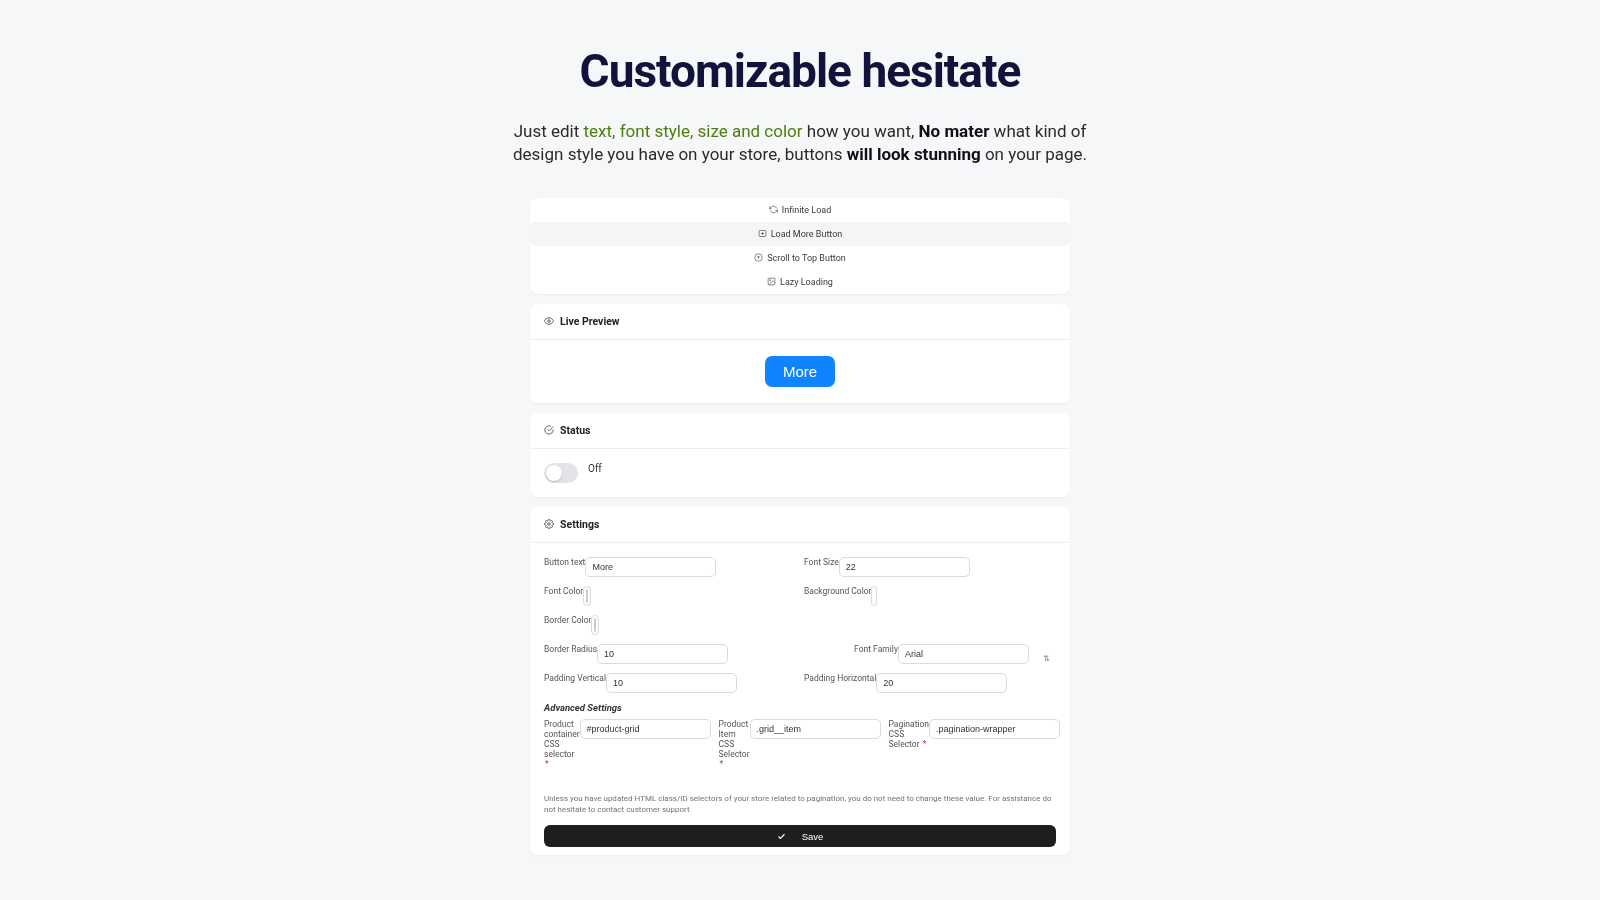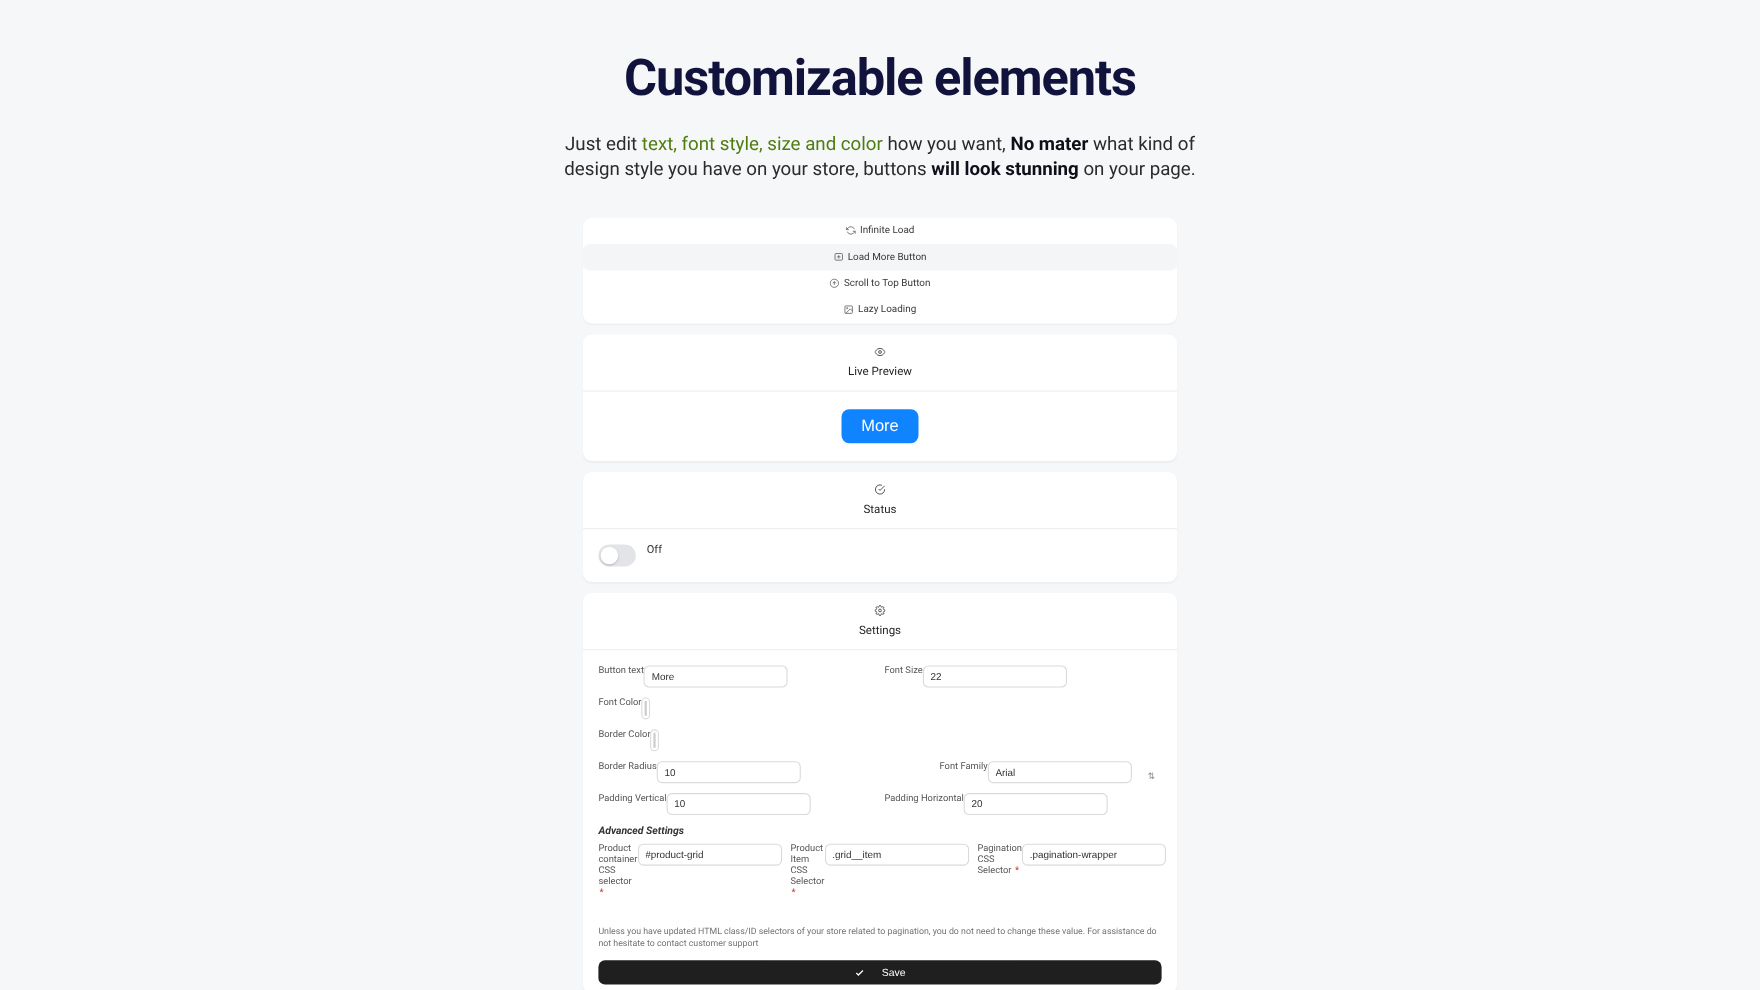--- a/index.html
+++ b/index.html
@@ -74,23 +74,22 @@
     box-shadow: 0 1px 2px rgba(0,0,0,0.04);
     padding: 0;
   }
   .card-header {
     display: flex;
     align-items: center;
     gap: 6px;
     padding: 11px 14px;
     border-bottom: 1px solid #eee;
     font-size: 10.5px;
-    font-weight: 400;
+    font-weight: 700;
     color: #222;
-    flex-direction: column;
   }
   .card-header svg { width: 10px; height: 10px; opacity: 0.85; }
   .card-body { padding: 14px; }
   .card-body.center { display: flex; justify-content: center; padding: 16px; }
 
   .preview-btn {
     background: #1084ff;
     color: #fff;
     border: none;
     border-radius: 7px;
@@ -171,21 +170,21 @@
     justify-content: center;
     gap: 16px;
     cursor: pointer;
   }
   .save-btn svg { width: 9px; height: 9px; }
 </style>
 </head>
 <body>
 
 <div class="page">
-  <h1 class="title">Customizable elements</h1>
+  <h1 class="title">Customizable hesitate</h1>
   <p class="subtitle">
     <span>Just edit </span><span class="highlight">text, font style, size and color</span><span> how you want, </span><span class="bold">No mater</span><span> what kind of design style you have on your store, buttons </span><span class="bold">will look stunning</span><span> on your page.</span>
   </p>
 
   <div class="panel-wrap">
 
     <div class="tabs card" style="margin-top:0;">
       <div class="tab">
         <svg viewBox="0 0 24 24" fill="none" stroke="currentColor" stroke-width="2">
             <path d="M1 4v6h6M23 20v-6h-6"></path>
@@ -265,20 +264,26 @@
             <label class="fld">Font Size</label>
             <input class="inp" value="22" style="">
           </div>
         </div>
 
         <div class="row">
           <div class="col">
             <label class="fld">Font Color</label>
             <div class="color-inp">
                 <div class="color-swatch swatch-white"></div>
+              </div>
+          </div>
+          <div class="col">
+            <label class="fld">Background Color</label>
+            <div class="color-inp">
+                <div class="color-swatch swatch-blue"></div>
               </div>
           </div>
         </div>
 
         <div class="row">
           <div class="col" style="flex:0 0 41%;">
             <label class="fld">Border Color</label>
             <div class="color-inp">
                 <div class="color-swatch swatch-white"></div>
               </div>

